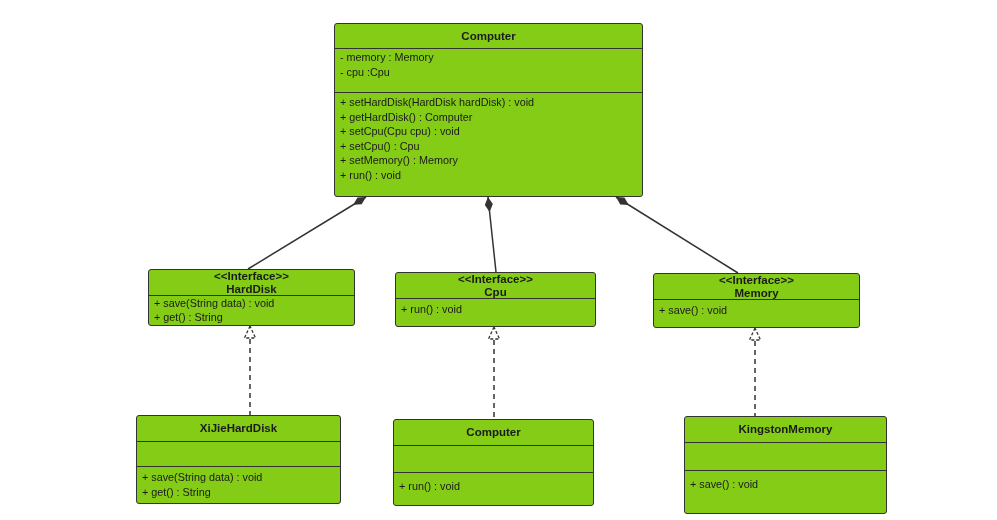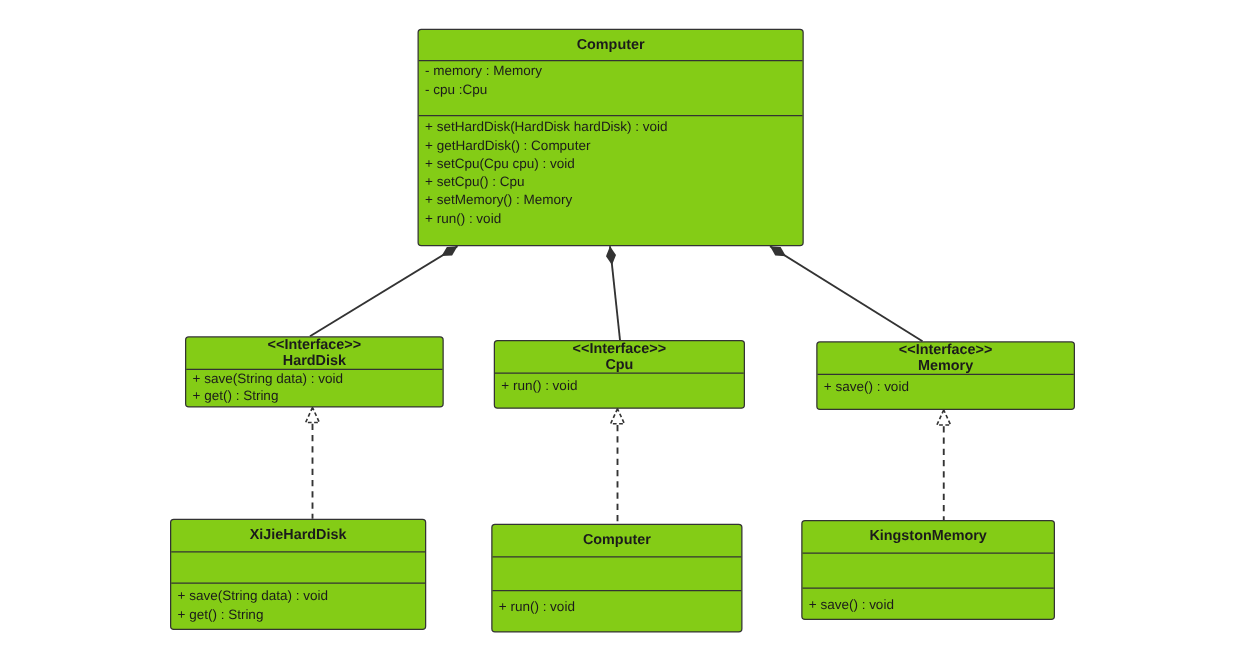--- a/index.html
+++ b/index.html
@@ -55,21 +55,21 @@
   #box-harddisk { left: 148px; top: 269px; width: 207px; height: 57px; }
   #box-cpu      { left: 395px; top: 272px; width: 201px; height: 55px; }
   #box-memory   { left: 653px; top: 273px; width: 207px; height: 55px; }
   #box-harddisk .hd, #box-cpu .hd, #box-memory .hd { height: 26px; }
   #box-harddisk .methods .m { line-height: 13.5px; }
   #box-cpu .methods, #box-memory .methods { padding-top: 3px; }
 
   
   #box-xijie    { left: 136px; top: 415px; width: 205px; height: 89px; }
   #box-intel    { left: 393px; top: 419px; width: 201px; height: 87px; }
-  #box-kingston { left: 641px; top: 416px; width: 203px; height: 80px; }
+  #box-kingston { left: 684px; top: 416px; width: 203px; height: 98px; }
   #box-xijie .hd, #box-intel .hd, #box-kingston .hd { height: 26px; }
   #box-xijie .attrs    { height: 25px; }
   #box-intel .attrs    { height: 27px; }
   #box-kingston .attrs { height: 28px; }
   #box-xijie .methods { padding-top: 3px; }
   #box-xijie .methods .m { line-height: 15px; }
   #box-intel .methods, #box-kingston .methods { padding-top: 6px; }
 </style>
 </head>
 <body>

